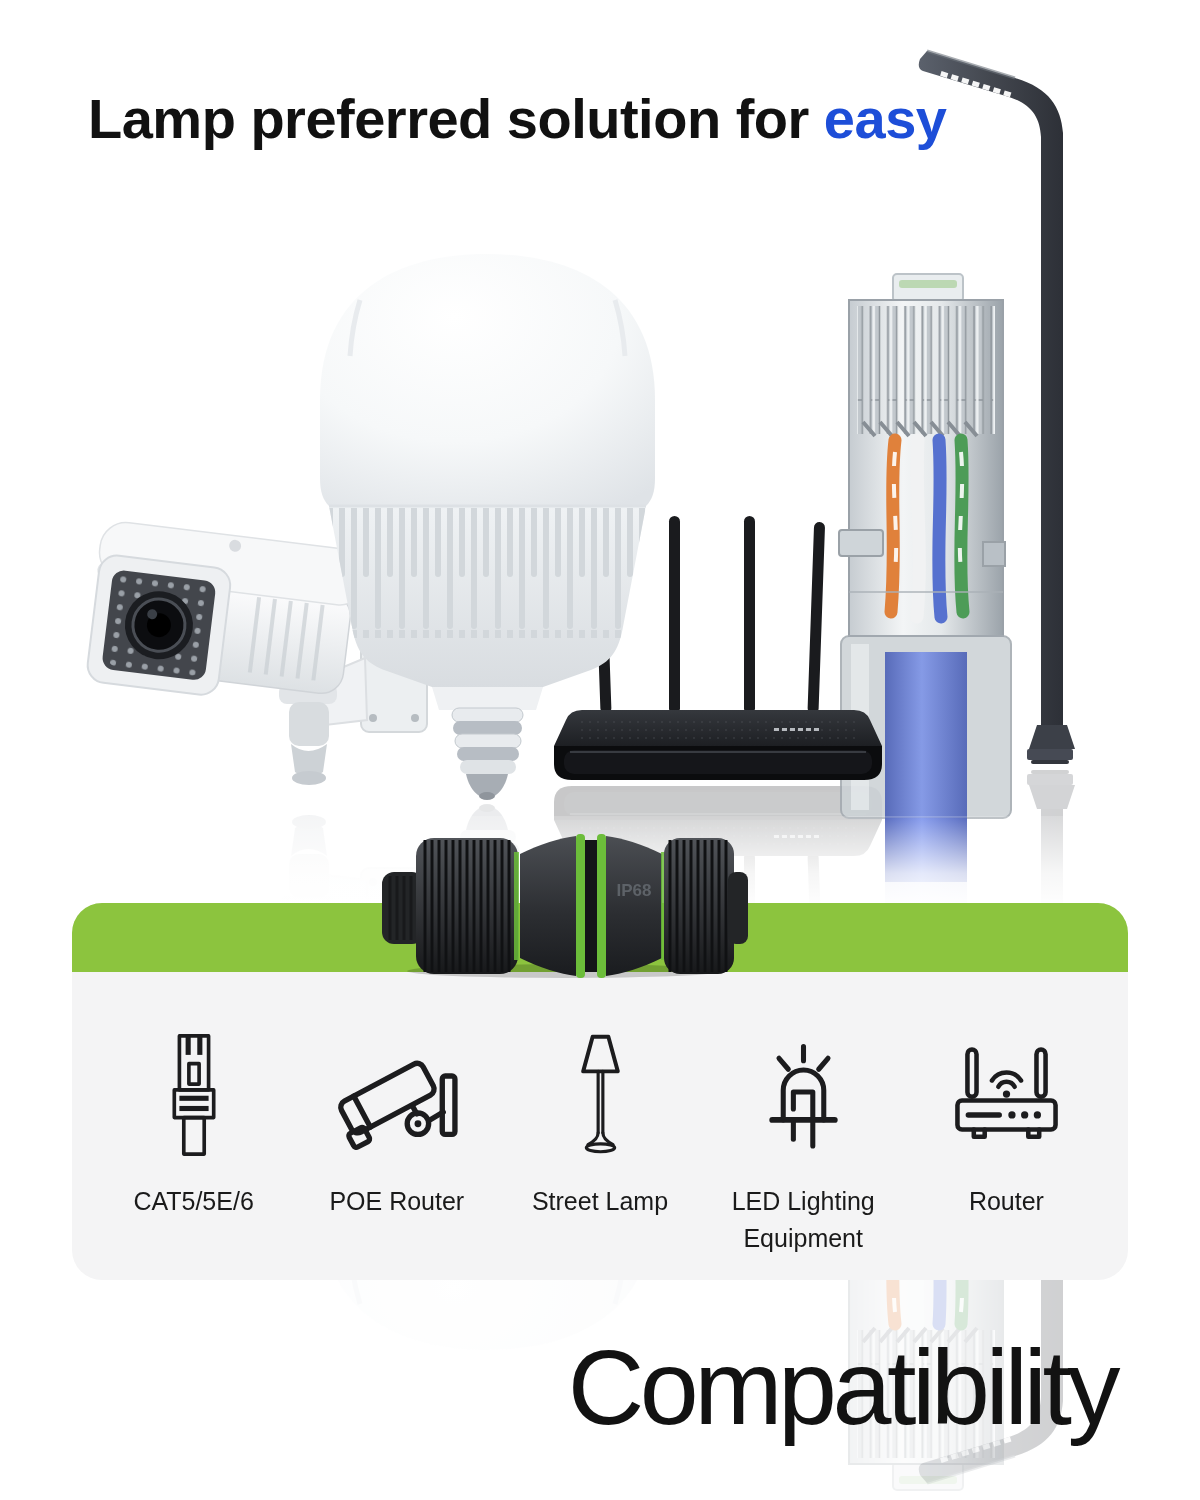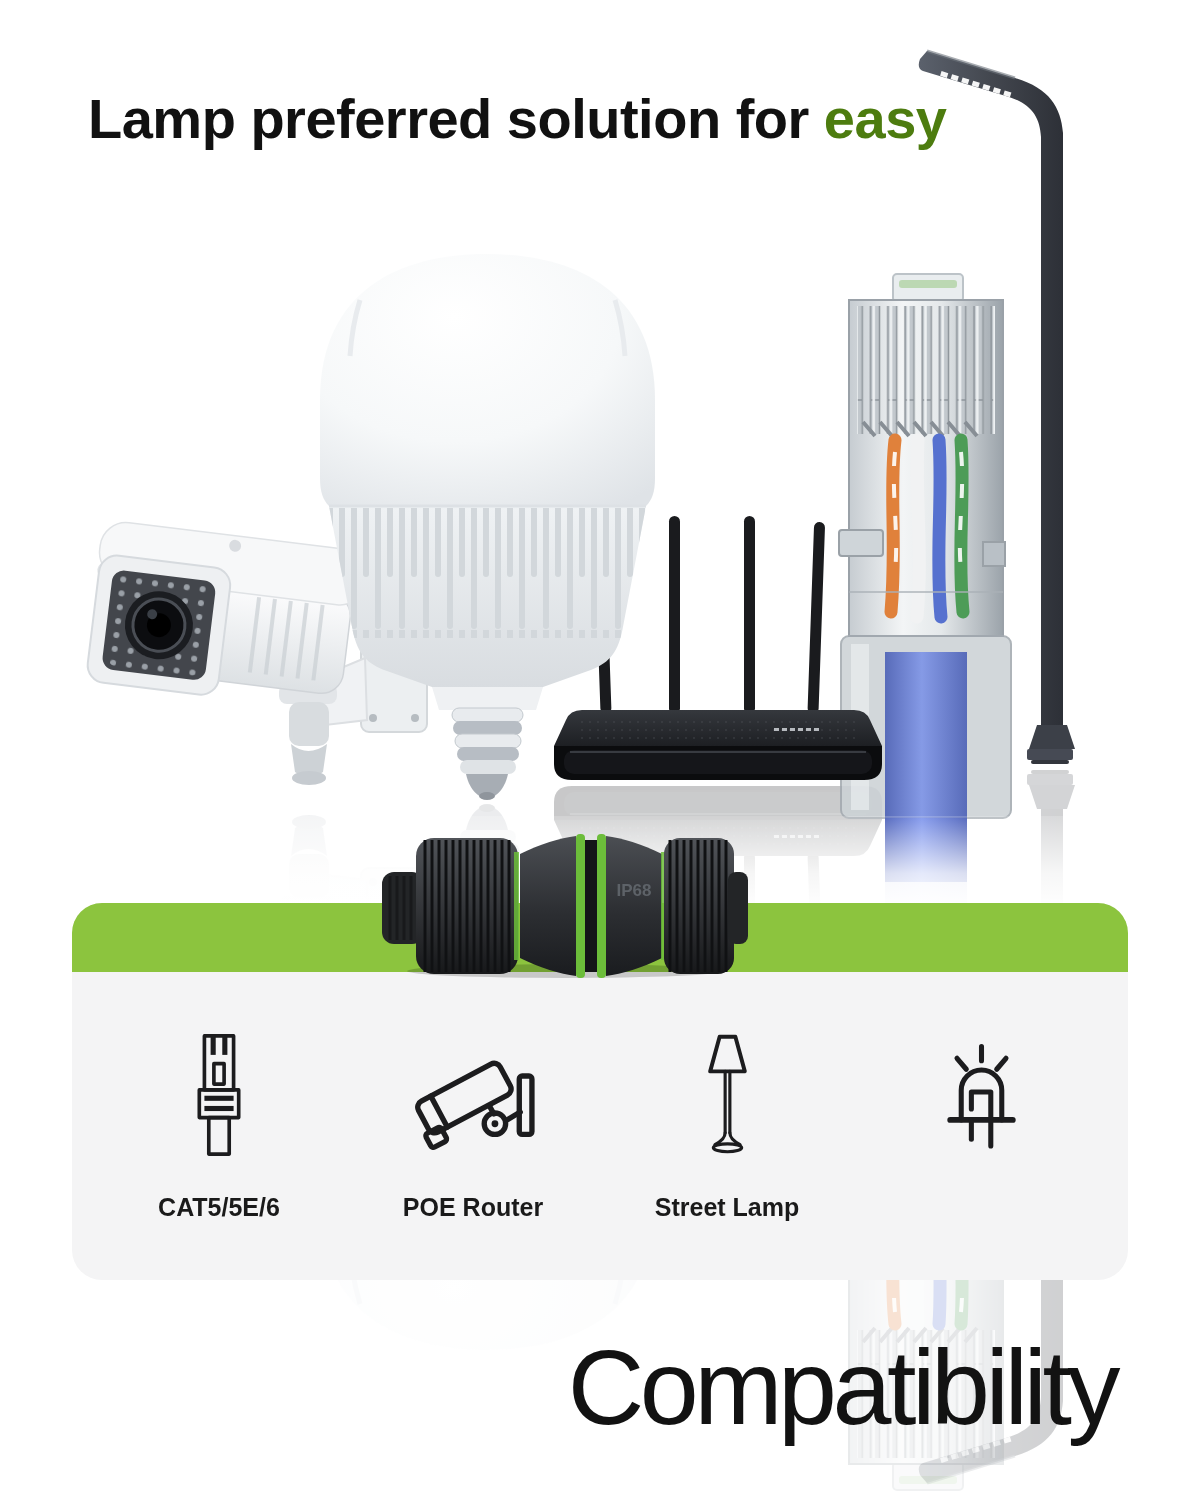--- a/index.html
+++ b/index.html
@@ -2,21 +2,21 @@
 <html><head>
 <meta charset="utf-8">
 <style>
   html,body{margin:0;padding:0;background:#fff;}
   .canvas{position:relative;width:1200px;height:1500px;background:#ffffff;overflow:hidden;
           font-family:"Liberation Sans", sans-serif;}
 
   
   .headline{position:absolute;left:88px;top:84px;font-size:56px;font-weight:700;
             line-height:69px;color:#111;letter-spacing:-0.5px;z-index:3;}
-  .headline .hl{color:#4d7c0f;}
+  .headline .hl{color:#1d4ed8;}
 
   
   .product{position:absolute;}
   .p-cam   {left:65px;  top:488px; width:380px; height:322px; z-index:2;}
   .p-bulb  {left:300px; top:240px; width:375px; height:580px; z-index:3;}
   .p-rtr   {left:548px; top:512px; width:340px; height:290px; z-index:2;}
   .p-rj45  {left:833px; top:272px; width:185px; height:610px; z-index:2;}
   .p-lamp  {left:915px; top:35px;  width:190px; height:750px; z-index:2;}
   .p-conn  {left:380px; top:830px; width:370px; height:150px; z-index:6;}
 
@@ -30,21 +30,21 @@
      background:linear-gradient(to bottom, rgba(255,255,255,.18), rgba(255,255,255,.82) 55%, #fff 90%);}
 
   
   .compat-panel{position:absolute;left:72px;top:903px;width:1056px;height:377px;
                 border-radius:30px;background:#f4f4f5;z-index:5;}
   .band{position:absolute;top:0;left:0;right:0;height:69px;background:#8cc43e;
         border-radius:30px 30px 0 0;}
   .features{position:absolute;left:0;right:0;top:126px;display:flex;padding:0 20px;}
   .feature{flex:1;display:flex;flex-direction:column;align-items:center;}
   .f-icon{height:132px;display:flex;align-items:center;justify-content:center;}
-  .f-label{margin-top:28px;font-size:25px;font-weight:700;color:#1a1a1a;
+  .f-label{margin-top:22px;font-size:25px;font-weight:400;color:#1a1a1a;
            text-align:center;line-height:37px;max-width:172px;}
 
   
   .compat-title{position:absolute;right:84px;top:1334px;font-size:106px;font-weight:400;
                 letter-spacing:-4.5px;color:#121212;line-height:1;z-index:6;}
 
   .oicon{stroke:#1c1c1e;fill:none;stroke-linecap:round;stroke-linejoin:round;}
 </style>
 </head>
 <body>
@@ -307,22 +307,41 @@
       <div class="feature">
         <div class="f-icon">
           <svg class="oicon" width="93" height="114" viewBox="0 0 110 135" stroke-width="6">
             <path d="M26,24 L37,37 M55,10 L55,27 M84,24 L73,37"></path>
             <path d="M31,97 L31,62 A24,24 0 0 1 79,62 L79,97"></path>
             <line x1="18" y1="97" x2="92" y2="97" stroke-width="7"></line>
             <path d="M43,84 L43,64 L66,64 L66,128"></path>
             <line x1="43" y1="97" x2="43" y2="120"></line>
           </svg>
         </div>
-      </div>
-
+        <div class="f-label">LED Lighting Equipment</div>
+      </div>
+
+      <div class="feature">
+        <div class="f-icon">
+          <svg class="oicon" width="109" height="102" viewBox="0 0 120 112" stroke-width="5">
+            <rect x="17" y="6" width="10" height="52" rx="5"></rect>
+            <rect x="93" y="6" width="10" height="52" rx="5"></rect>
+            <path d="M44,40 A19,19 0 0 1 76,40"></path>
+            <path d="M51,47 A10,10 0 0 1 69,47"></path>
+            <circle cx="60" cy="55" r="4" fill="#1c1c1e" stroke="none"></circle>
+            <rect x="6" y="62" width="108" height="32" rx="5"></rect>
+            <line x1="18" y1="78" x2="52" y2="78" stroke-width="6"></line>
+            <circle cx="66" cy="78" r="4" fill="#1c1c1e" stroke="none"></circle>
+            <circle cx="80" cy="78" r="4" fill="#1c1c1e" stroke="none"></circle>
+            <circle cx="94" cy="78" r="4" fill="#1c1c1e" stroke="none"></circle>
+            <path d="M24,94 v8 h12 v-8 M84,94 v8 h12 v-8"></path>
+          </svg>
+        </div>
+        <div class="f-label">Router</div>
+      </div>
 
     </div>
   </div>
 
   <svg class="product p-conn" viewBox="0 0 370 150">
     <defs>
       <linearGradient id="nutG" x1="0" y1="0" x2="0" y2="1">
         <stop offset="0" stop-color="#515459"></stop>
           <stop offset="1" stop-color="#17181a"></stop>
       </linearGradient>

